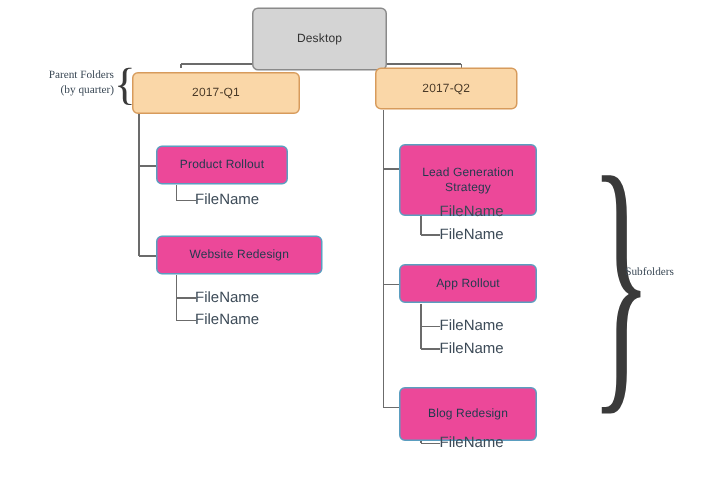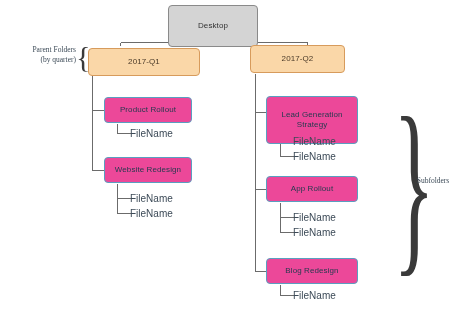--- a/index.html
+++ b/index.html
@@ -137,33 +137,33 @@
   </div>
 
   <div class="node node-quarter" style="left:250px; top:45px; width:95px; height:28px;">
     <span>2017-Q2</span>
   </div>
 
   <div class="node node-project" style="left:104px; top:97px; width:88px; height:26px;">
     <span>Product Rollout</span>
   </div>
 
-  <div class="node node-project" style="left:104px; top:157px; width:88px; height:26px;">
+  <div class="node node-project" style="left:104px; top:157px; width:111px; height:26px;">
     <span>Website Redesign</span>
   </div>
 
   <div class="node node-project" style="left:266px; top:96px; width:92px; height:48px; padding:0 4px;">
     <span>Lead Generation Strategy</span>
   </div>
 
   <div class="node node-project" style="left:266px; top:176px; width:92px; height:26px;">
     <span>App Rollout</span>
   </div>
 
-  <div class="node node-project" style="left:266px; top:258px; width:92px; height:26px;">
+  <div class="node node-project" style="left:266px; top:258px; width:92px; height:36px;">
     <span>Blog Redesign</span>
   </div>
 
   <div class="file-label" style="left:130px; top:129px;">FileName</div>
 
   <div class="file-label" style="left:130px; top:194px;">FileName</div>
   <div class="file-label" style="left:130px; top:209px;">FileName</div>
 
   <div class="file-label" style="left:293px; top:137px;">FileName</div>
   <div class="file-label" style="left:293px; top:152px;">FileName</div>

